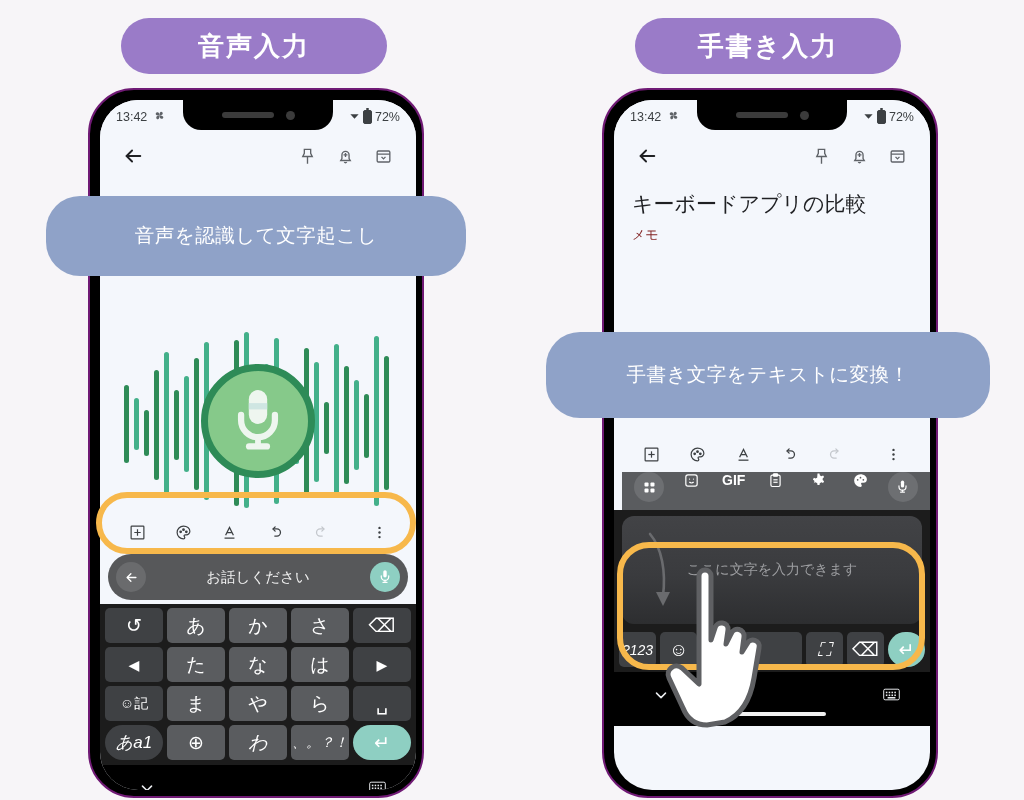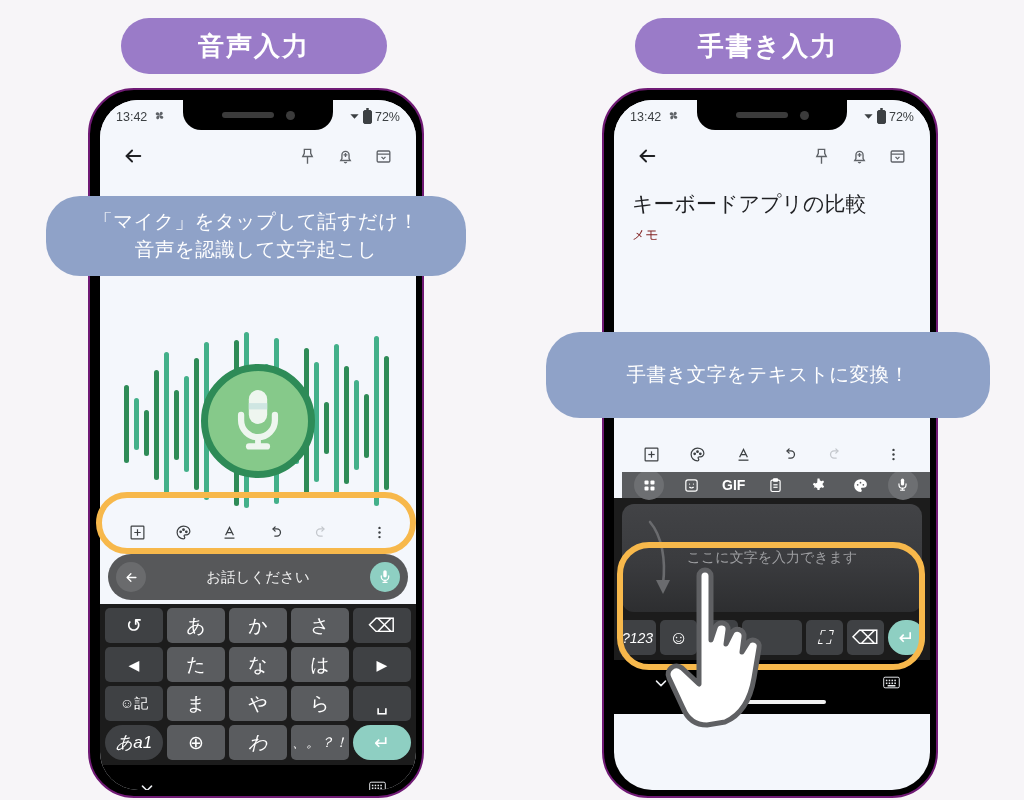--- a/index.html
+++ b/index.html
@@ -131,21 +131,21 @@
     flex: 1; height: 35px; border-radius: 5px; background: #5a5c5f;
     display: flex; align-items: center; justify-content: center;
     color: #ffffff; font-size: 19px;
   }
   .key.dark { background: #3f4144; }
   .key.enter { background: #8ecfc2; border-radius: 18px; }
   .key.pill { background: #3f4144; border-radius: 18px; font-size: 17px; }
   .key.small { font-size: 14px; }
 
   
-  .gbar { background: #5a5c5f; height: 26px; display: flex; align-items: center;
+  .gbar { background: #5a5c5f; height: 38px; display: flex; align-items: flex-start;
           padding: 0 6px; margin-left: 8px; }
   .gbar .g-ico { flex: 1; display:flex; align-items:center; justify-content:center;
           color:#ffffff; font-size: 14px; font-weight: bold; }
   .g-round { width: 30px; height: 30px; border-radius: 50%; background: #6d6f72;
           display:flex; align-items:center; justify-content:center; }
 
   
   .hw-wrap { background: #1c1c1c; padding: 6px 8px; }
   .hw-pad {
     height: 108px; border-radius: 12px;
@@ -410,21 +410,20 @@
         </span>
 
       </div>
 
     </div>
   </div>
 
   <div class="hl-ring" style="left:96px; top:492px; width:320px; height:62px;"></div>
 
   <div class="callout" id="callout-left">
-    <span>「マイク」をタップして話すだけ！</span>
     <span>音声を認識して文字起こし</span>
   </div>
 
   <div class="badge" id="badge-right">手書き入力</div>
 
   <div class="phone" id="phone-right">
     <div class="screen">
 
       <div class="statusbar">
         <div class="sb-left">

